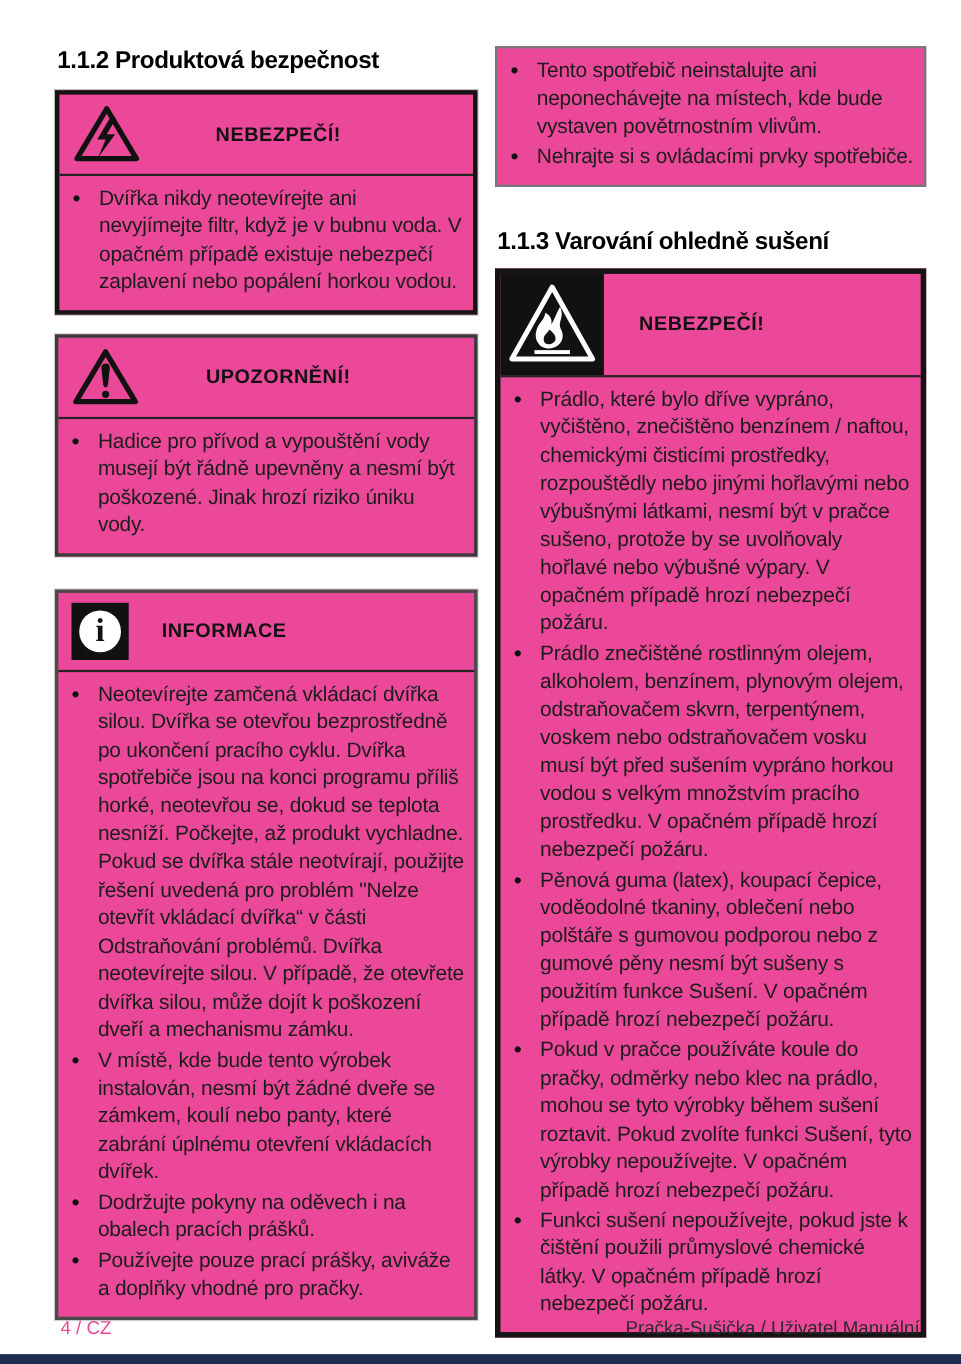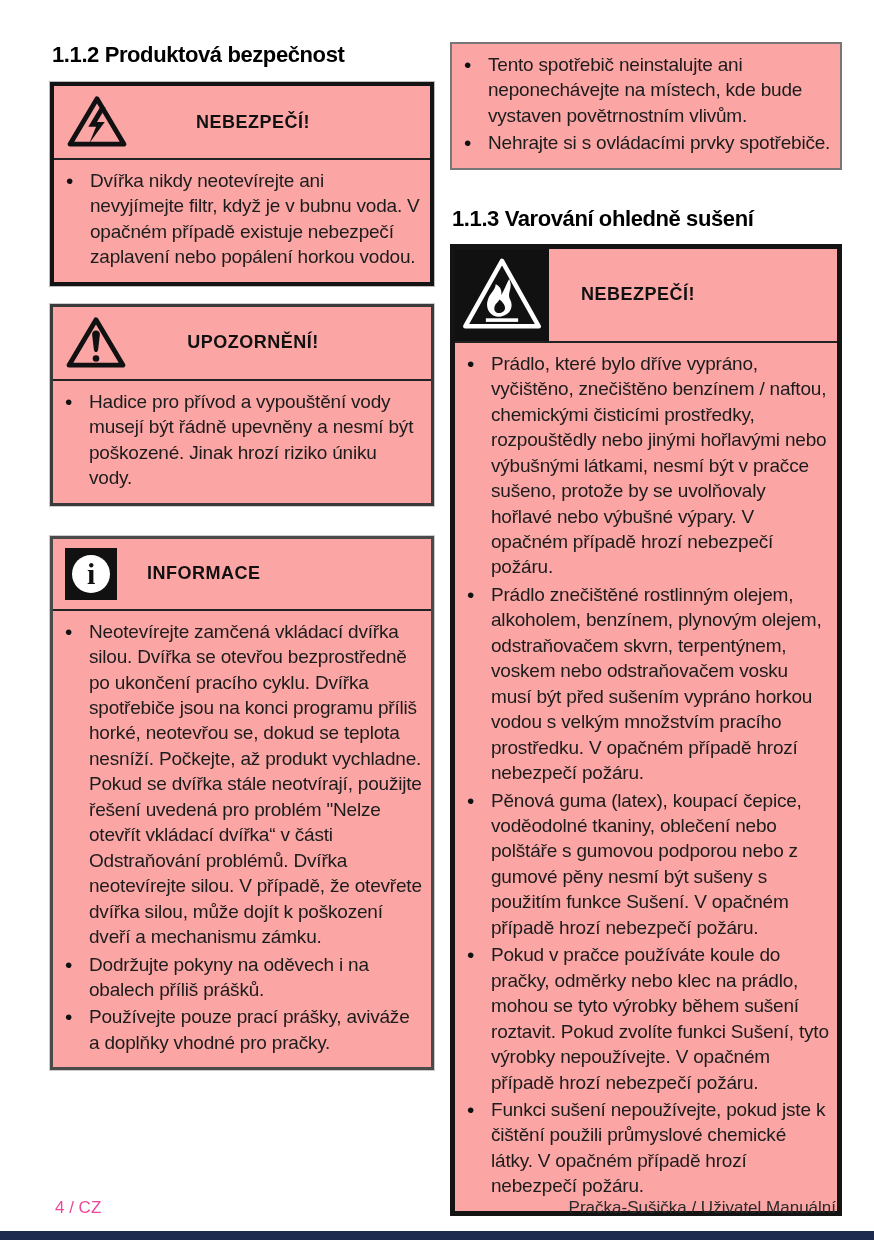--- a/index.html
+++ b/index.html
@@ -18,21 +18,21 @@
 
   h2.sec-heading{
     margin:0 0 14px 2px;
     font-size:22px;
     font-weight:bold;
     color:#000000;
     letter-spacing:-0.4px;
   }
 
   
-  .wbox{background:#fca5a5;margin-bottom:18px;}
+  .wbox{background:#ec4899;margin-bottom:18px;}
   .wbox-danger{border:4px solid #141414;box-shadow:0 0 0 1px #bbb;}
   .wbox-caution{border:3px solid #3a3a3a;box-shadow:0 0 0 1px #ccc;margin-top:14px;}
   .wbox-info{border:3px solid #4a4a4a;box-shadow:0 0 0 1px #ccc;margin-top:30px;}
   .wbox-plain{border:2px solid #777;}
   .wbox-fire{border:5px solid #141414;}
 
   .wbox-header{
     display:flex;align-items:center;
     padding:9px 12px;
     border-bottom:2px solid #222;
@@ -148,21 +148,22 @@
     <div class="wbox wbox-info">
       <div class="wbox-header">
         <span class="info-icon">
           <span class="circ">i</span>
         </span>
         <span class="wlabel left-label">INFORMACE</span>
       </div>
       <div class="wbody">
         <ul class="blist">
           <li>Neotevírejte zamčená vkládací dvířka silou. Dvířka se otevřou bezprostředně po ukončení pracího cyklu. Dvířka spotřebiče jsou na konci programu příliš horké, neotevřou se, dokud se teplota nesníží. Počkejte, až produkt vychladne. Pokud se dvířka stále neotvírají, použijte řešení uvedená pro problém "Nelze otevřít vkládací dvířka“ v části Odstraňování problémů. Dvířka neotevírejte silou. V případě, že otevřete dvířka silou, může dojít k poškození dveří a mechanismu zámku.</li>
-          <li>Dodržujte pokyny na oděvech i na obalech příliš prášků.</li>
+          <li>V místě, kde bude tento výrobek instalován, nesmí být žádné dveře se zámkem, koulí nebo panty, které zabrání úplnému otevření vkládacích dvířek.</li>
+          <li>Dodržujte pokyny na oděvech i na obalech pracích prášků.</li>
           <li>Používejte pouze prací prášky, aviváže a doplňky vhodné pro pračky.</li>
         </ul>
       </div>
     </div>
   </div>
 
   <div class="col col-right">
 
     <div class="wbox wbox-plain">
       <div class="wbody">

